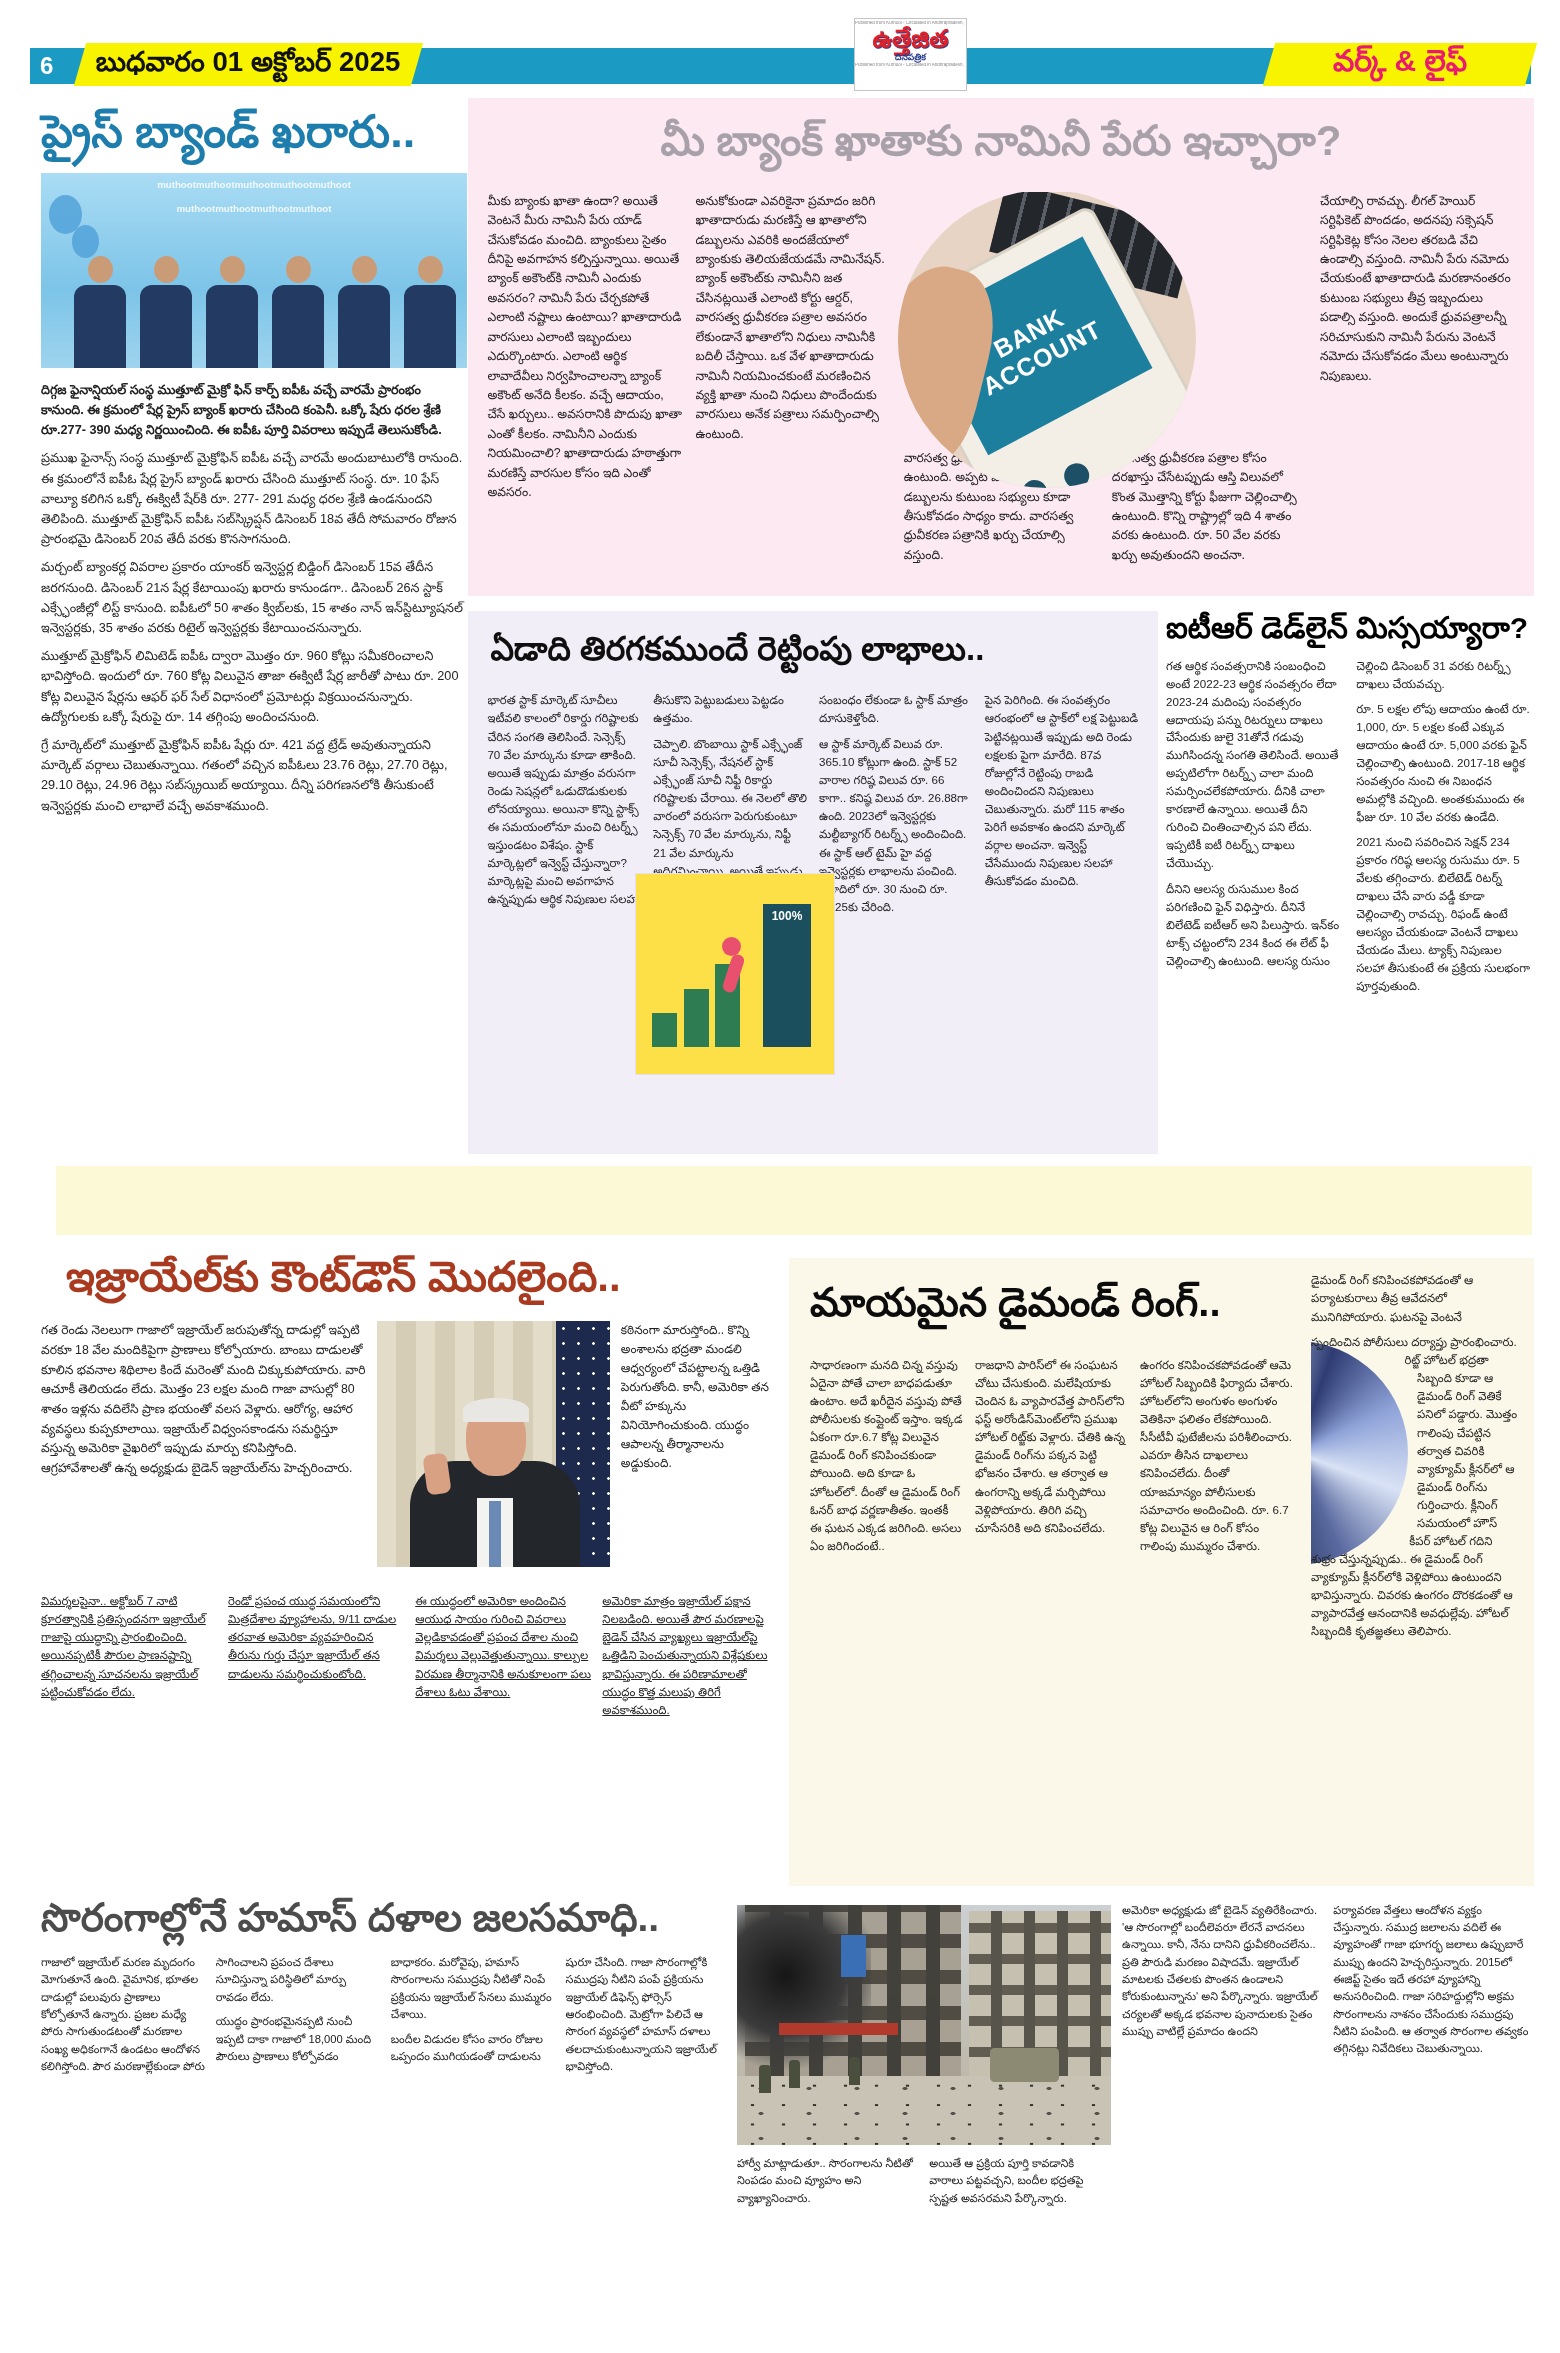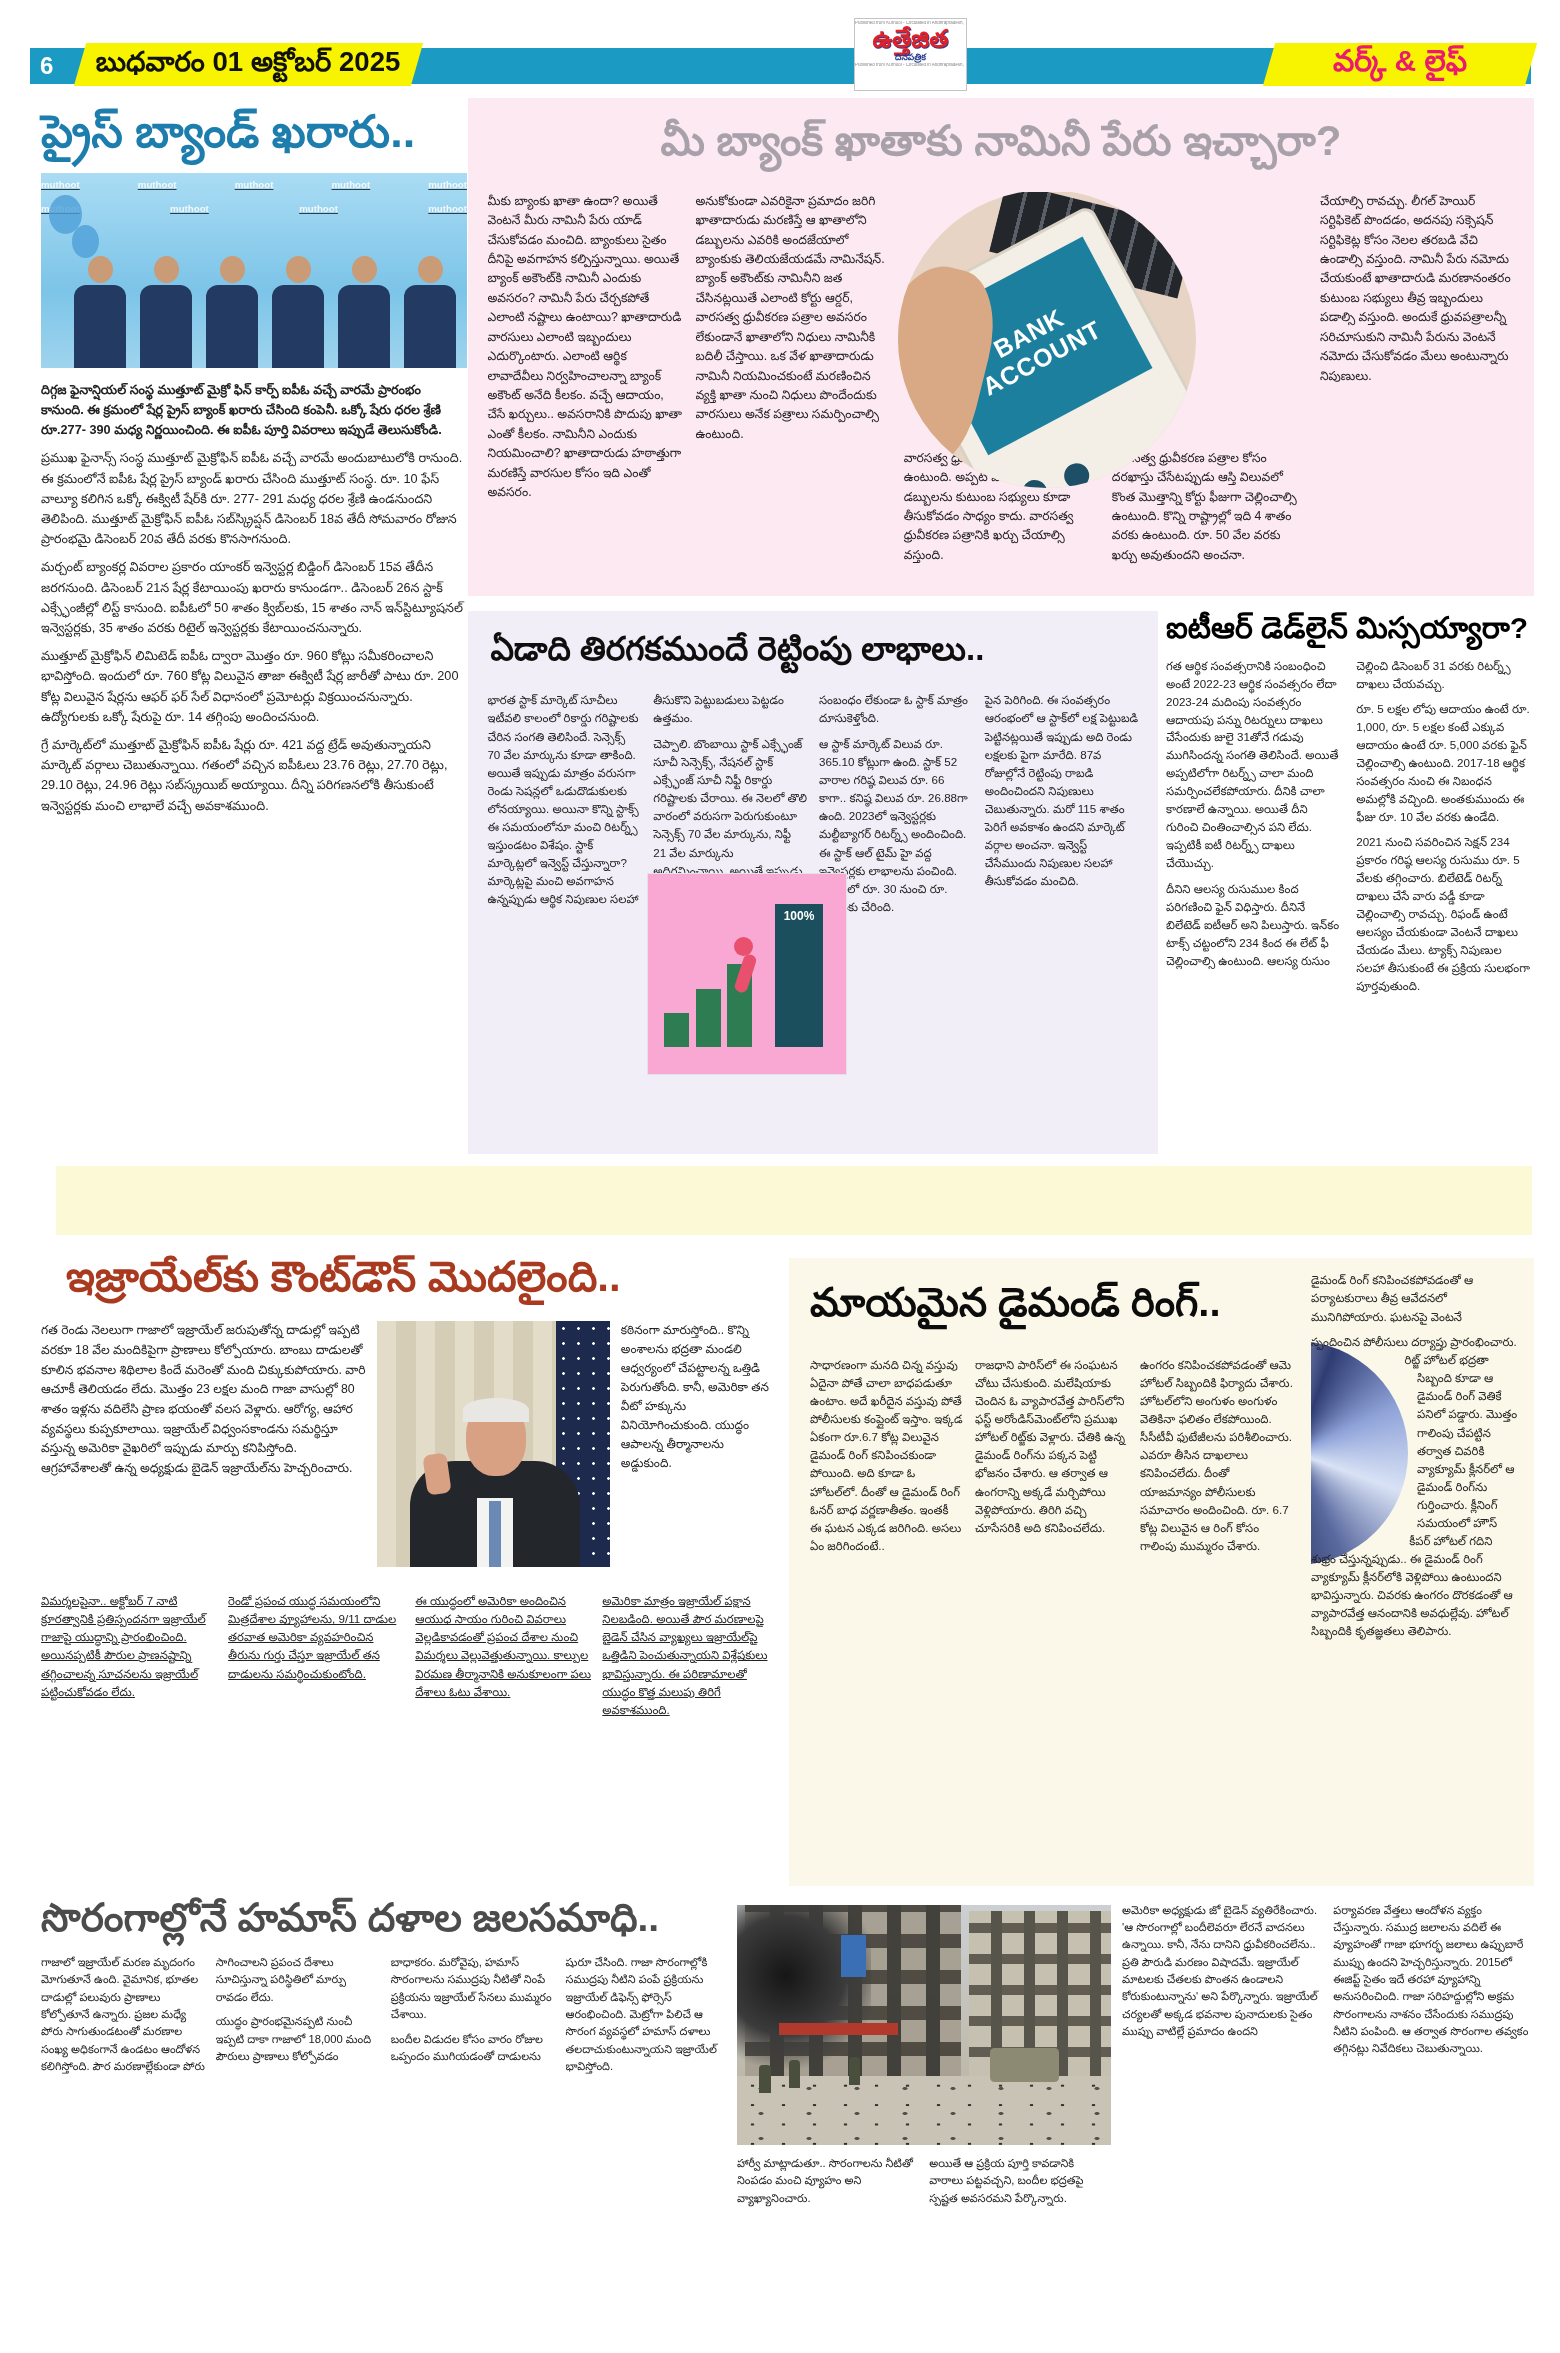--- a/index.html
+++ b/index.html
@@ -21,21 +21,21 @@
   .m-sub{font-size:9px;color:#273c8e;font-weight:bold;line-height:1.2;}
 
   
   .body-txt p{margin:0 0 7.5px 0;}
   h1,h2{margin:0;font-weight:bold;}
 
   
   .ipo{left:41px;top:106px;width:426px;}
   .ipo h2{font-size:45px;color:#1d7eae;line-height:1.15;}
   .ipo-photo{margin-top:15px;width:426px;height:195px;position:relative;overflow:hidden;background:linear-gradient(180deg,#aadcf4 0%,#7cc4e8 60%,#9fd4ee 100%);}
-  .mu-row{position:absolute;left:0;width:100%;display:flex;justify-content:space-between;text-decoration:underline;}
+  .mu-row{position:absolute;left:0;width:100%;display:flex;justify-content:center;}
   .mu-row span{font-size:9.7px;font-weight:bold;color:#ffffff;opacity:.85;}
   .balloon{position:absolute;border-radius:50%;background:#4d9fd8;opacity:.8;}
   .people{position:absolute;bottom:0;left:30px;right:7.5px;display:flex;justify-content:space-between;align-items:flex-end;}
   .person{width:58px;}
   .person .head{width:25px;height:27px;border-radius:50%;background:#c99b76;margin:0 auto;}
   .person .torso{width:52px;height:83px;background:#233a62;border-radius:12px 12px 0 0;margin:2.2px auto 0;}
   .ipo-body{margin-top:12px;font-size:12.7px;line-height:1.6;height:745px;overflow:hidden;}
   .ipo-body p:first-child{font-weight:bold;}
 
   
@@ -50,21 +50,21 @@
   .bk-tablet{position:absolute;left:43px;top:55px;width:224px;height:268px;background:#f3efe6;border-radius:9px;transform:rotate(-28deg);box-shadow:0 0 0 3px #d9d2c4;}
   .bk-screen{margin:22.4px 19.4px;height:149px;background:#1d7f9e;display:flex;align-items:center;justify-content:center;text-align:center;}
   .bk-screen span{color:#fff;font-weight:bold;font-size:25px;line-height:1.1;letter-spacing:0.7px;}
   .bk-dot{position:absolute;width:25px;height:25px;border-radius:50%;background:#1d4f66;}
   .bk-hand{position:absolute;left:-25px;bottom:22.4px;width:112px;height:201px;background:#d9a884;border-radius:55% 45% 40% 60%;transform:rotate(14deg);}
 
   
   .profits{left:468px;top:611px;width:690px;height:543px;background:#f2eef7;box-sizing:border-box;position:absolute;}
   .profits h2{font-size:33px;color:#0f0f0f;padding:19.4px 0 0 22.4px;}
   .prof-body{margin:15px 19.4px 0;height:447px;columns:4;column-gap:12px;font-size:11.6px;line-height:1.56;overflow:hidden;}
-  .stock-ill{position:absolute;left:167px;top:262px;width:198px;height:200px;background:#f9a8d4;border:0.7px solid #e5e0ea;margin-left:12px;}
+  .stock-ill{position:absolute;left:167px;top:262px;width:198px;height:200px;background:#fde047;border:0.7px solid #e5e0ea;}
   .bar{position:absolute;bottom:27px;background:#2e7d52;width:25px;}
   .bar.tall{background:#1b4f5e;width:48px;}
   .bar-label{position:absolute;color:#fff;font-weight:bold;font-size:12px;width:100%;text-align:center;top:4.5px;}
   .fig-head{position:absolute;width:19.4px;height:19.4px;border-radius:50%;background:#e8506e;}
   .fig-body{position:absolute;width:13.4px;height:39px;background:#e8506e;border-radius:6px;transform:rotate(18deg);}
 
   
   .itr{left:1166px;top:611px;width:367px;}
   .itr h2{font-size:30px;color:#000;line-height:1.12;}
   .itr-body{margin-top:12px;columns:2;column-gap:13.4px;font-size:11.6px;line-height:1.55;height:483px;overflow:hidden;}

